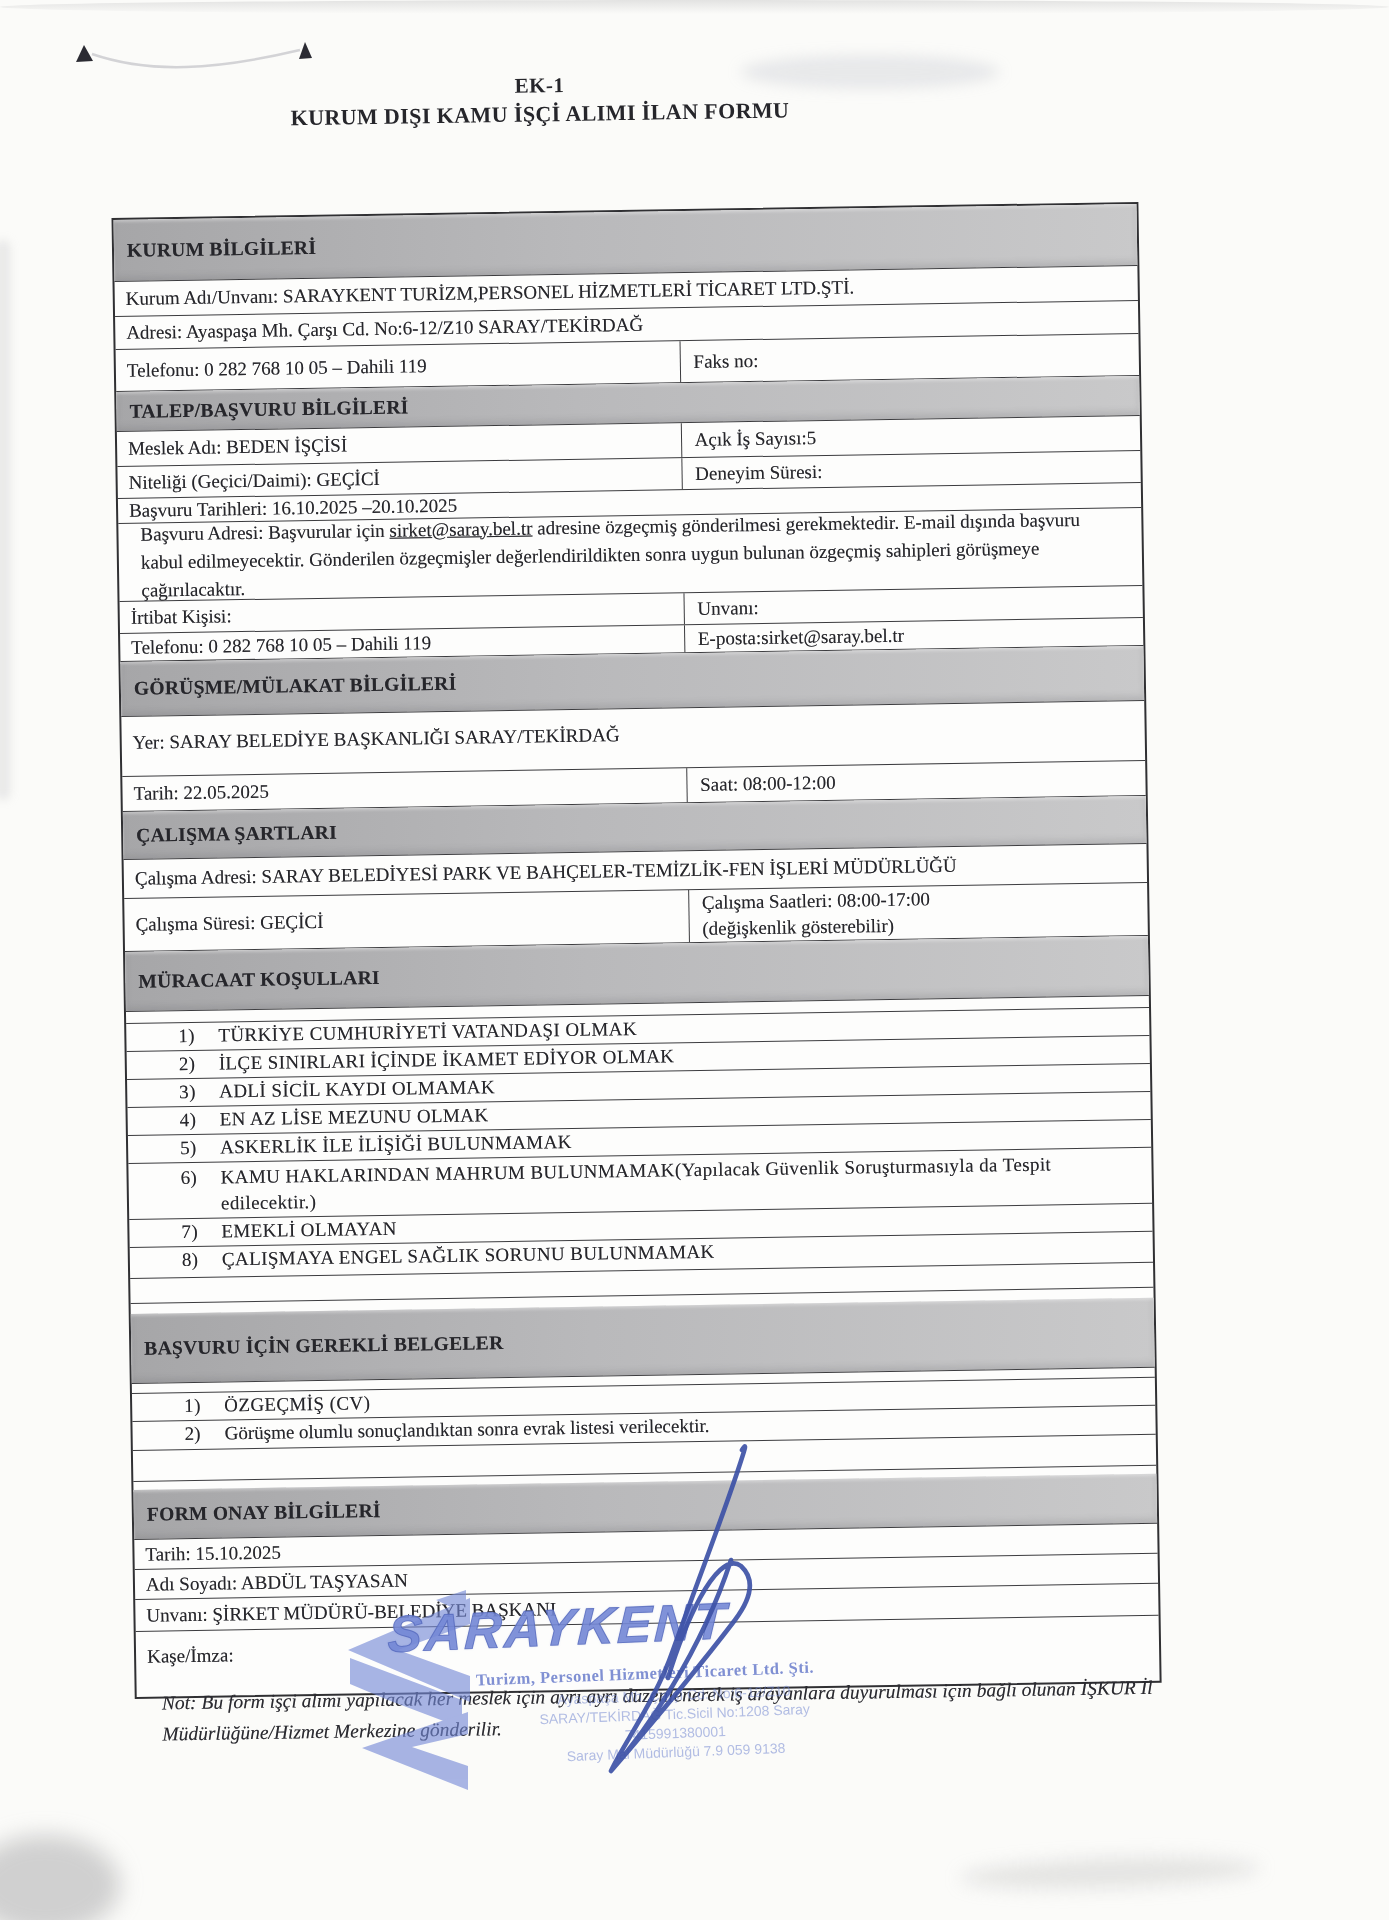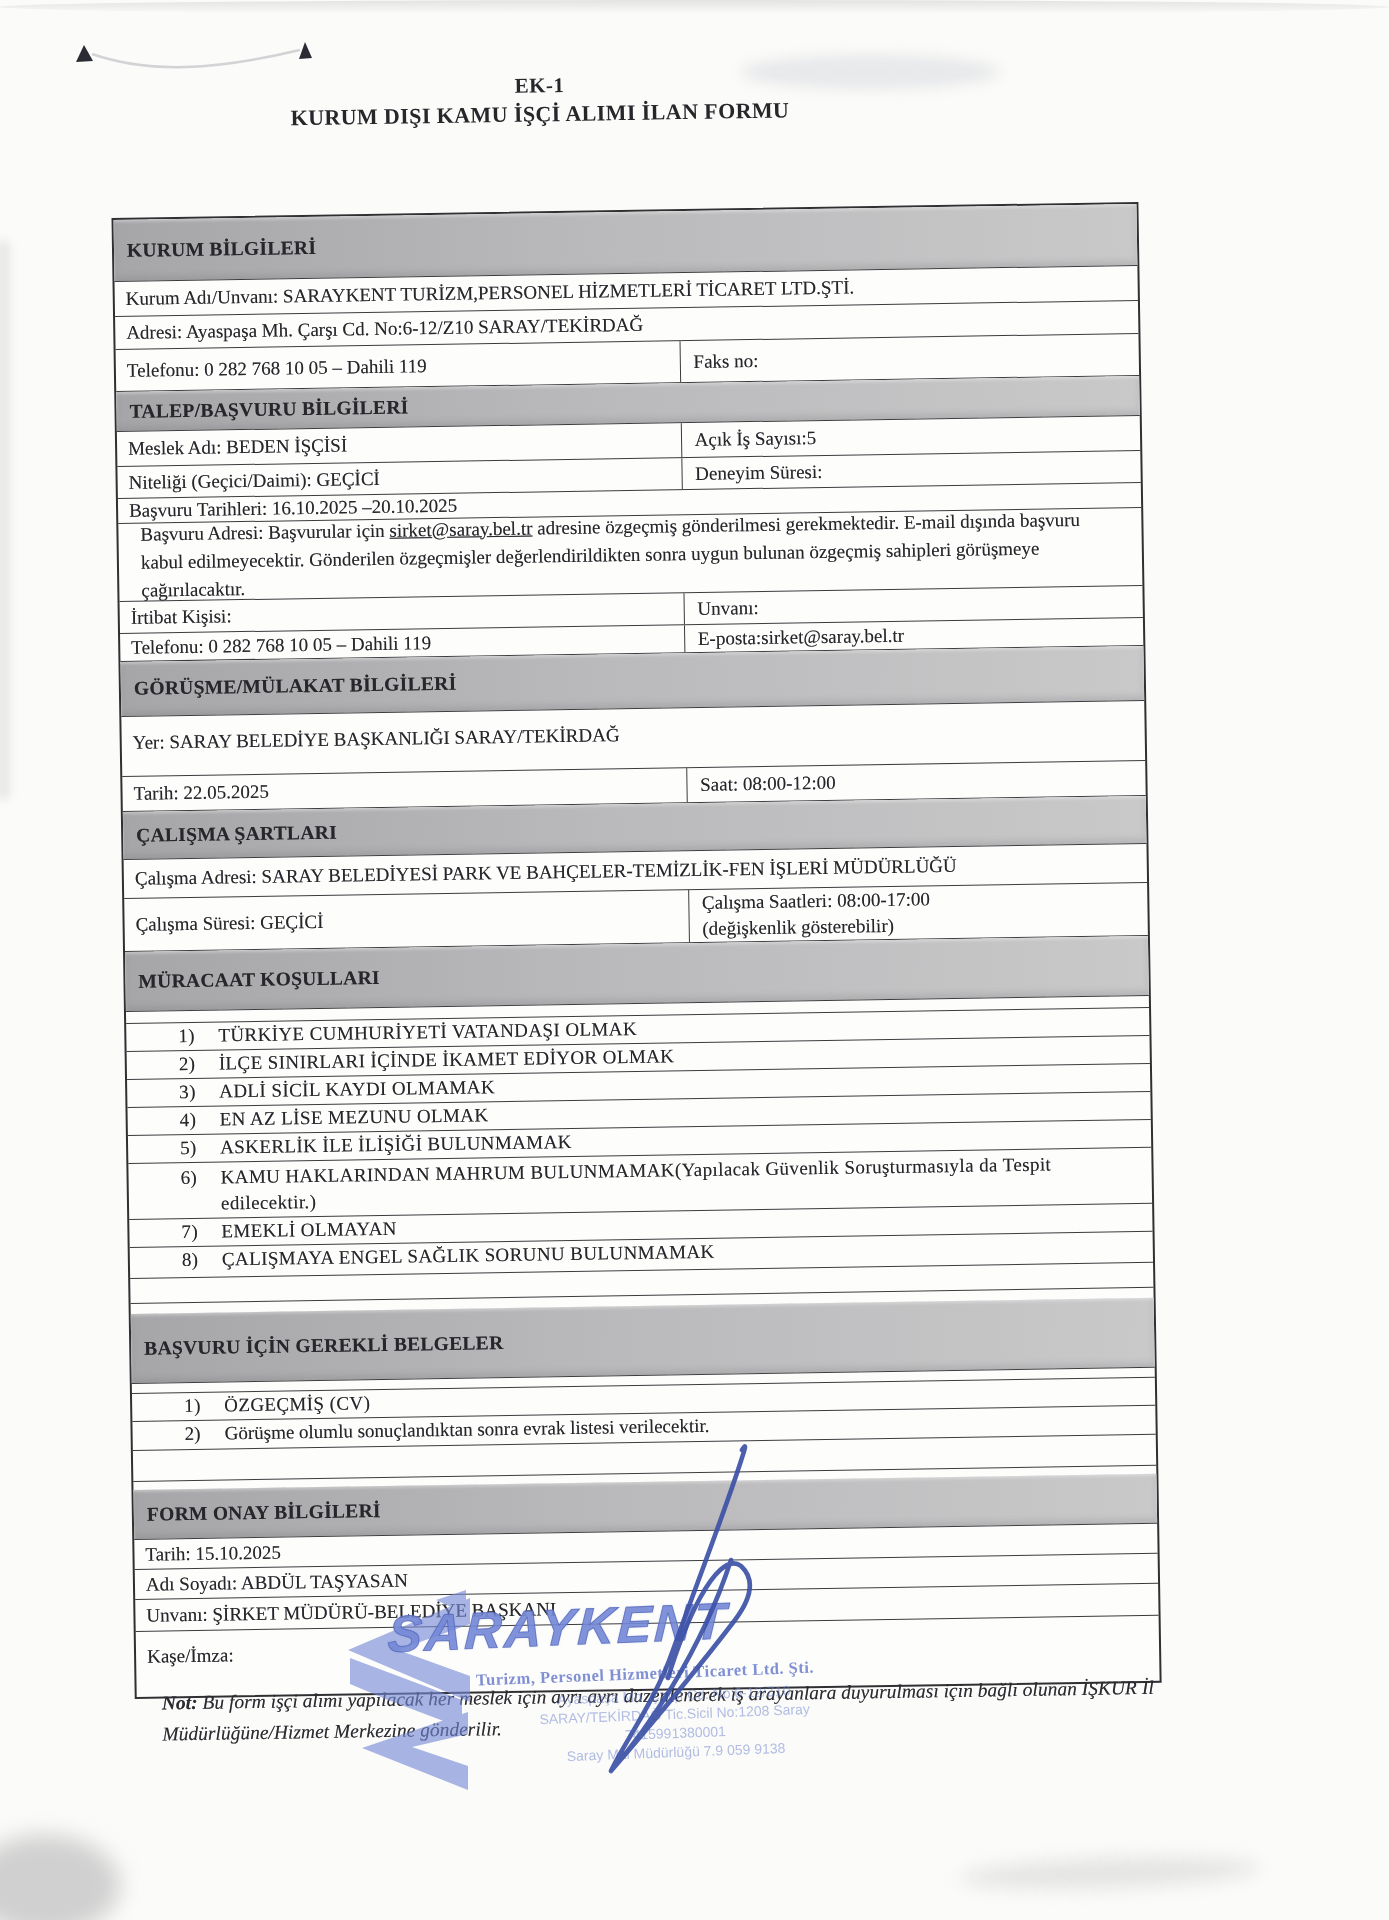--- a/index.html
+++ b/index.html
@@ -36,21 +36,21 @@
   .para{display:block;line-height:28px;padding:3px 20px 3px 11px;}
   .para .em{text-decoration:underline;}
   .topalign{align-items:flex-start;padding-top:8px;}
   .item{padding-left:52px;align-items:flex-start;line-height:26px;letter-spacing:.4px;}
   .item .no{width:40px;flex:none;}
   .item .txt{flex:1;padding-right:30px;}
   .kase{align-items:flex-start;padding-top:14px;}
 
   .noteblock{position:absolute;left:150px;top:1688px;width:995px;font-style:italic;
              font-size:19.5px;line-height:31px;color:#2a2a30;text-shadow:0 0 .5px rgba(40,40,45,.4);}
-  .noteblock b{font-weight:bold;}
+  .noteblock b{font-weight:normal;}
 
   
   .stamp{position:absolute;pointer-events:none;}
   .stamp-word{left:388px;top:1598px;font-family:"Liberation Sans",sans-serif;font-weight:800;
               font-style:italic;font-size:51px;letter-spacing:3px;
               color:rgba(116,136,214,.82);-webkit-text-stroke:1px rgba(88,108,190,.85);
               transform:rotate(-2.3deg) skewX(-5deg);text-shadow:0 0 2px rgba(116,136,214,.5);}
   .stamp-co{left:476px;top:1664px;font-size:16.5px;font-weight:bold;
             color:rgba(92,113,198,.78);transform:rotate(-2.2deg);letter-spacing:.5px;
             font-family:"Liberation Serif",serif;}

